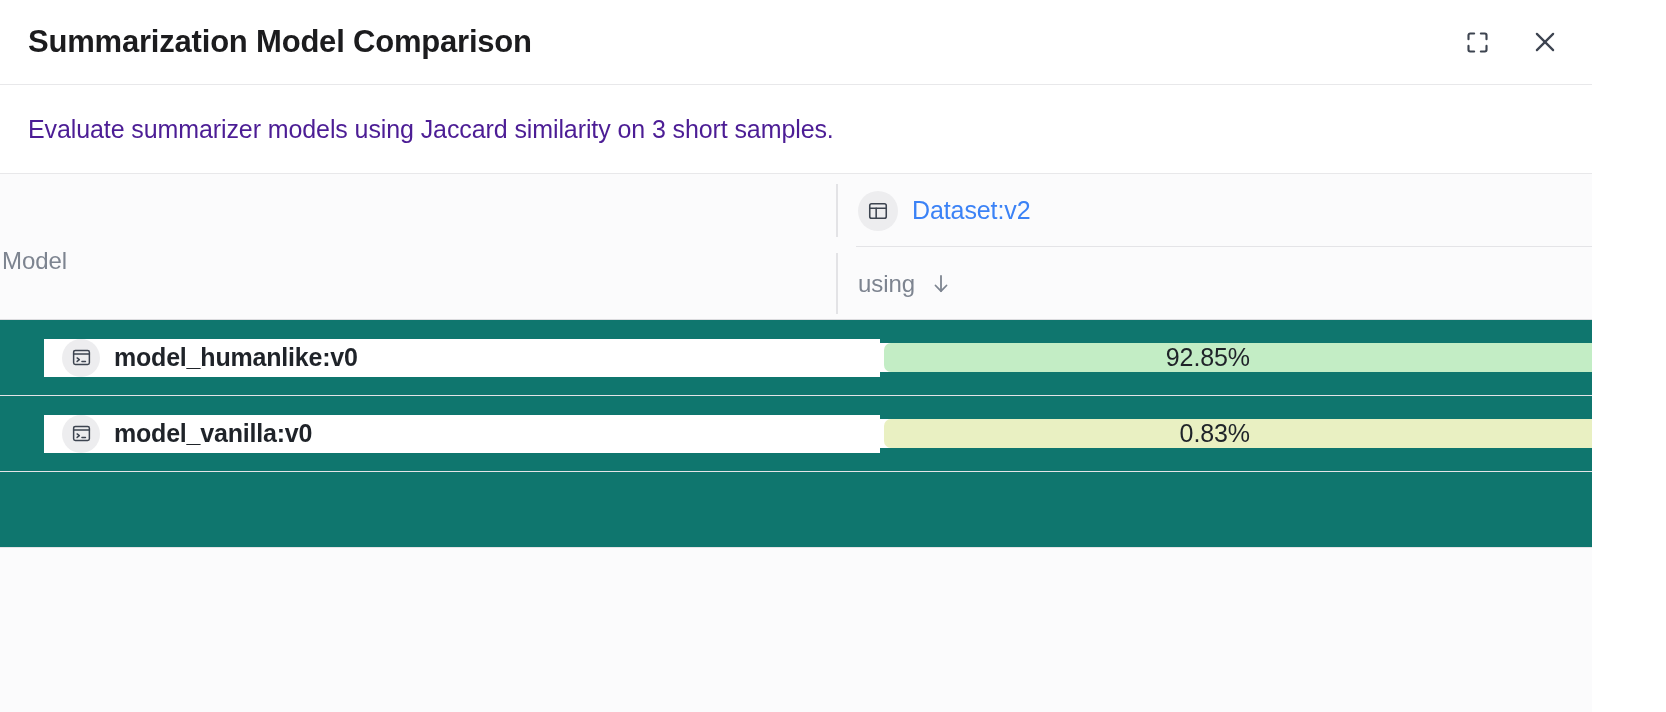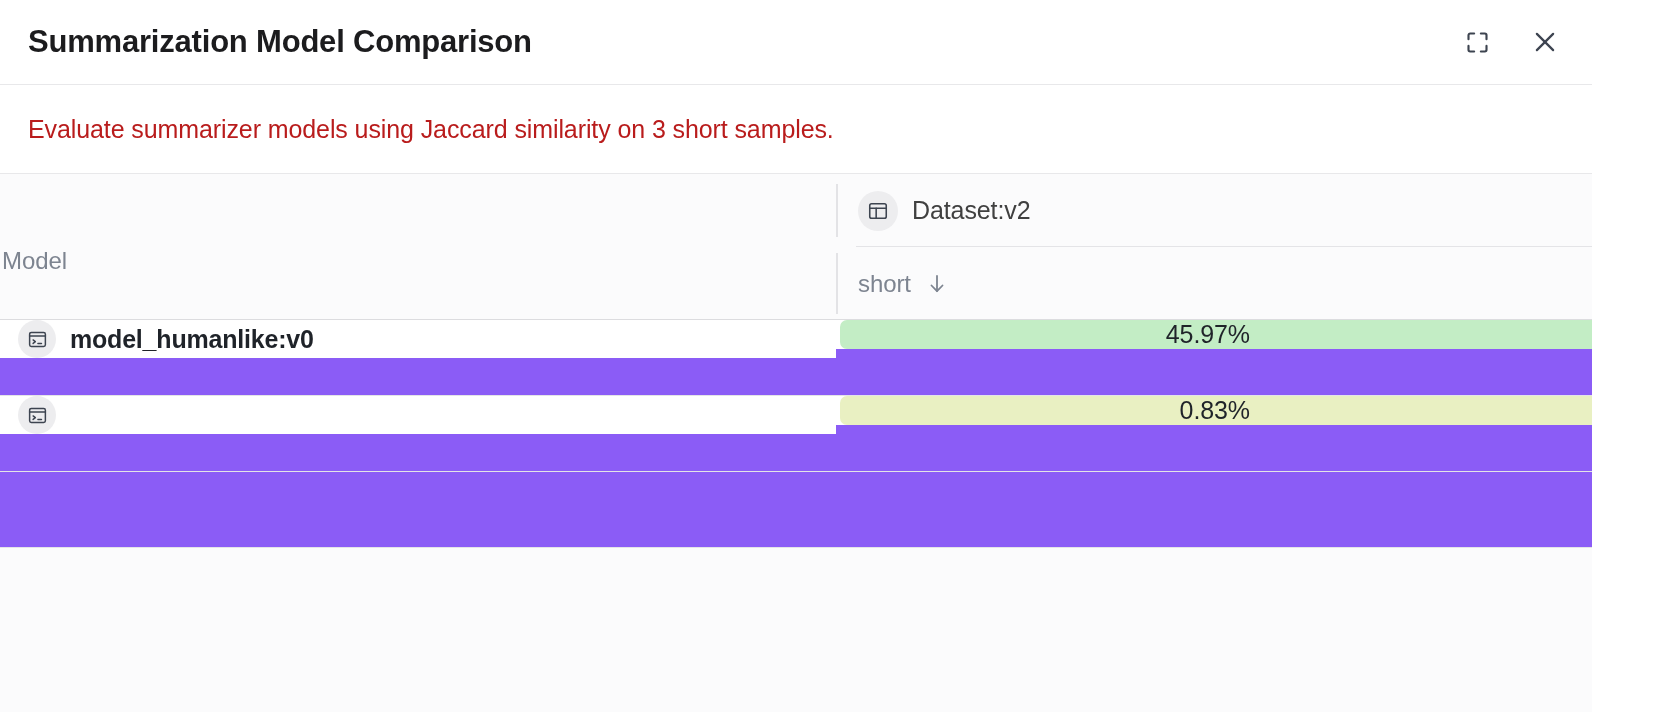--- a/index.html
+++ b/index.html
@@ -66,21 +66,21 @@
     height: 89px;
     flex: 0 0 89px;
     display: flex;
     align-items: center;
     padding: 0 28px;
     border-bottom: 1px solid #e8e8ea;
     background: #ffffff;
   }
   .description-text {
     font-size: 25px;
-    color: #b91c1c;
+    color: #4c1d95;
     font-weight: 400;
     letter-spacing: -0.1px;
     white-space: nowrap;
   }
 
   
   .table-area {
     flex: 1 1 auto;
     background: #fbfbfc;
     position: relative;
@@ -147,21 +147,21 @@
     background: #ededef;
     display: flex;
     align-items: center;
     justify-content: center;
     flex: 0 0 40px;
     color: #3d4450;
   }
   .entity-avatar svg { display: block; }
   .entity-label {
     font-size: 25px;
-    color: #404040;
+    color: #3b82f6;
     font-weight: 500;
     letter-spacing: -0.1px;
     white-space: nowrap;
   }
 
   .col-header-text {
     font-size: 24px;
     color: #7d8490;
     font-weight: 400;
     letter-spacing: -0.1px;
@@ -173,25 +173,26 @@
     gap: 14px;
     cursor: pointer;
   }
   .sort-arrow { color: #7d8490; display: flex; align-items: center; }
   .sort-arrow svg { display: block; }
 
   
   .tbody { background: #ffffff; }
   .brow {
     display: flex;
-    align-items: flex-start;
+    align-items: center;
     height: 76px;
     border-bottom: 1px solid #e4e4e7;
-    background: #8b5cf6;
-    position: relative;
+    background: #0f766e;
+    position: relative;
+    padding-left: 44px;
   }
   .bcell-model {
     flex: 0 0 836px;
     display: flex;
     align-items: center;
     padding-left: 18px;
     background: #ffffff;
   }
   .model-avatar {
     width: 38px;
@@ -286,21 +287,21 @@
         </div>
       </div>
 
 
       <div class="hrow hrow-agg">
         <div class="hcell-left">
           <span class="col-header-text">Model</span>
         </div>
         <div class="hcell-right">
           <div class="sort-wrap">
-            <span class="col-header-text">short</span>
+            <span class="col-header-text">using</span>
             <span class="sort-arrow">
               <svg width="24" height="24" viewBox="0 0 24 24" fill="none" stroke="currentColor" stroke-width="1.8" stroke-linecap="round" stroke-linejoin="round">
                 <path d="M12 4v15"></path>
                 <path d="M6.5 13.5L12 19.2l5.5-5.7"></path>
               </svg>
             </span>
           </div>
         </div>
       </div>
 
@@ -315,35 +316,36 @@
               <rect x="3" y="4" width="18" height="16" rx="2"></rect>
               <path d="M3 8h18"></path>
               <path d="M7 12.5l2.5 2-2.5 2"></path>
               <path d="M12.5 16.5h4"></path>
             </svg>
           </span>
           <span class="model-label">model_humanlike:v0</span>
         </div>
         <div class="bcell-score">
           <div class="score-fill" style="background-color: rgb(195, 237, 197);">
-            <span class="score-value">45.97%</span>
+            <span class="score-value">92.85%</span>
           </div>
         </div>
       </div>
 
       <div class="brow">
         <div class="bcell-model">
           <span class="model-avatar">
             <svg width="21" height="21" viewBox="0 0 24 24" fill="none" stroke="currentColor" stroke-width="1.7" stroke-linecap="round" stroke-linejoin="round">
               <rect x="3" y="4" width="18" height="16" rx="2"></rect>
               <path d="M3 8h18"></path>
               <path d="M7 12.5l2.5 2-2.5 2"></path>
               <path d="M12.5 16.5h4"></path>
             </svg>
           </span>
+          <span class="model-label">model_vanilla:v0</span>
         </div>
         <div class="bcell-score">
           <div class="score-fill" style="background-color: rgb(233, 240, 194);">
             <span class="score-value">0.83%</span>
           </div>
         </div>
       </div>
 
       <div class="brow">
       </div>

